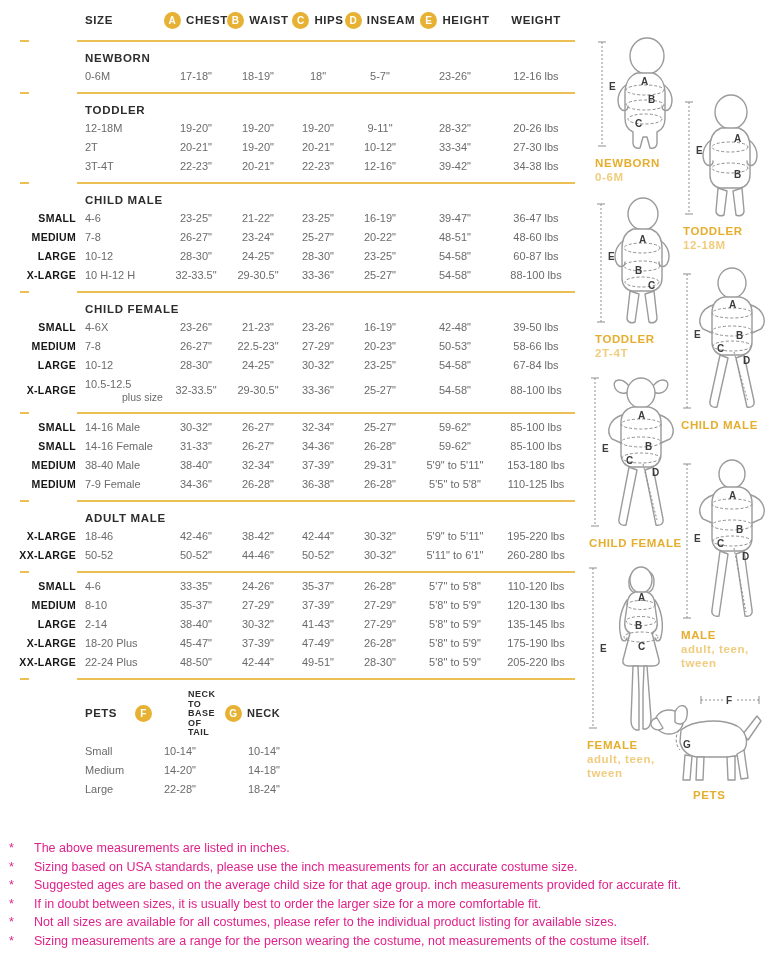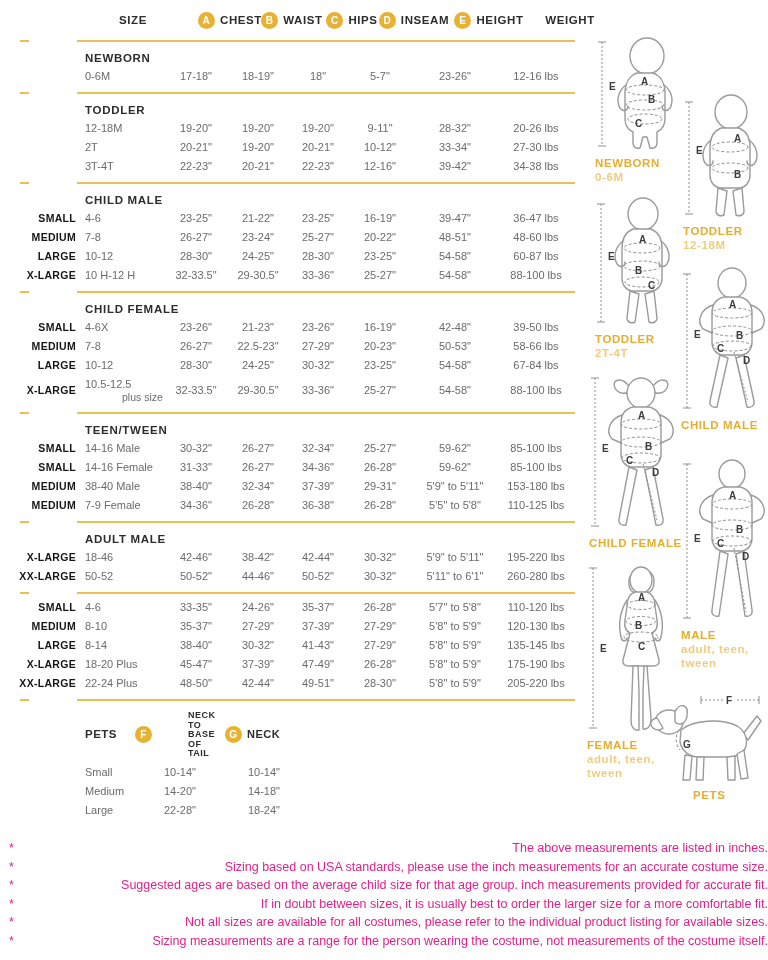--- a/index.html
+++ b/index.html
@@ -6,21 +6,21 @@
   body{
     width:768px;height:960px;background:#ffffff;position:relative;
     font-family:"Liberation Sans", sans-serif;color:#5c5c5c;overflow:hidden;
   }
   .chart{position:absolute;left:0;top:0;width:575px;}
   .srow{display:grid;grid-template-columns:85px 80px 62px 62px 58px 66px 84px 78px;align-items:center;}
   .prow{display:grid;grid-template-columns:85px 50px 90px 78px;align-items:center;}
   .c{font-size:11px;color:#6b6b6b;text-align:center;line-height:19px;}
   .c.left{text-align:left;}
   .c.outer{font-weight:bold;color:#161616;font-size:10.5px;letter-spacing:.3px;text-align:right;padding-right:9px;}
-  .head{padding:11px 0 4px;margin-left:34px;}
+  .head{padding:11px 0 4px;}
   .head .c{font-weight:bold;color:#2d2d2d;font-size:11.5px;letter-spacing:.6px;display:flex;align-items:center;justify-content:center;}
   .head .c.left{justify-content:flex-start;}
   .circle{display:inline-flex;width:17px;height:17px;border-radius:50%;background:#e7b233;color:#fff;
     font-size:10px;font-weight:bold;align-items:center;justify-content:center;margin-right:5px;flex:none;}
   .sec-title{grid-column:2 / span 5;font-weight:bold;color:#2d2d2d;font-size:11.5px;letter-spacing:.7px;padding:6px 0 3px;text-align:left;}
   .size-note{display:block;font-size:10.5px;line-height:12px;margin-top:-3px;padding-bottom:3px;margin-left:37px;}
   .rule{position:relative;height:2px;margin:6px 0 4px;}
   .rule-dash{position:absolute;left:20px;top:0;width:9px;height:2px;background:#ecbf52;}
   .rule-line{position:absolute;left:77px;right:0;top:0;height:2px;background:#ecbf52;}
   .pets-head{padding:6px 0 4px;}
@@ -33,21 +33,21 @@
   .fig-sub{font-weight:bold;color:#f0cc7e;font-size:11.5px;letter-spacing:.6px;line-height:14px;}
   .outline{fill:#ffffff;stroke:#9b9b9b;stroke-width:1.4;stroke-linejoin:round;}
   .open{fill:none;stroke:#9b9b9b;stroke-width:1.4;stroke-linecap:round;}
   .band{fill:none;stroke:#8f8f8f;stroke-width:1;stroke-dasharray:3 2;}
   .mline{stroke:#8f8f8f;stroke-width:1;stroke-dasharray:2 2;fill:none;}
   .tick{stroke:#8f8f8f;stroke-width:1;}
   .mk{font-family:"Liberation Sans",sans-serif;font-size:10px;font-weight:bold;fill:#3c3c3c;}
   .notes{position:absolute;left:0;top:839px;width:768px;}
   .note{display:flex;color:#e0218a;font-size:12.5px;line-height:18.6px;}
   .note .star{width:34px;padding-left:9px;box-sizing:border-box;flex:none;}
-  .note .txt{flex:1;text-align:right;}
+  .note .txt{flex:1;}
 </style>
 </head>
 <body>
 
 <div class="chart" id="size-chart">
     <div class="srow head">
       <div class="c"></div>
       <div class="c left">
         <span>SIZE</span>
       </div>
@@ -224,24 +224,20 @@
       <div class="c">29-30.5"</div>
       <div class="c">33-36"</div>
       <div class="c">25-27"</div>
       <div class="c">54-58"</div>
       <div class="c">88-100 lbs</div>
     </div>
     <div class="rule">
       <span class="rule-dash"></span>
       <span class="rule-line"></span>
     </div>
-    <div class="srow">
-      <div class="c"></div>
-      <div class="sec-title">TEEN/TWEEN</div>
-    </div>
     <div class="srow data">
       <div class="c outer">SMALL</div>
       <div class="c left">14-16 Male</div>
       <div class="c">30-32"</div>
       <div class="c">26-27"</div>
       <div class="c">32-34"</div>
       <div class="c">25-27"</div>
       <div class="c">59-62"</div>
       <div class="c">85-100 lbs</div>
     </div>
@@ -322,21 +318,21 @@
       <div class="c left">8-10</div>
       <div class="c">35-37"</div>
       <div class="c">27-29"</div>
       <div class="c">37-39"</div>
       <div class="c">27-29"</div>
       <div class="c">5'8" to 5'9"</div>
       <div class="c">120-130 lbs</div>
     </div>
     <div class="srow data">
       <div class="c outer">LARGE</div>
-      <div class="c left">8-14</div>
+      <div class="c left">2-14</div>
       <div class="c">38-40"</div>
       <div class="c">30-32"</div>
       <div class="c">41-43"</div>
       <div class="c">27-29"</div>
       <div class="c">5'8" to 5'9"</div>
       <div class="c">135-145 lbs</div>
     </div>
     <div class="srow data">
       <div class="c outer">X-LARGE</div>
       <div class="c left">18-20 Plus</div>

